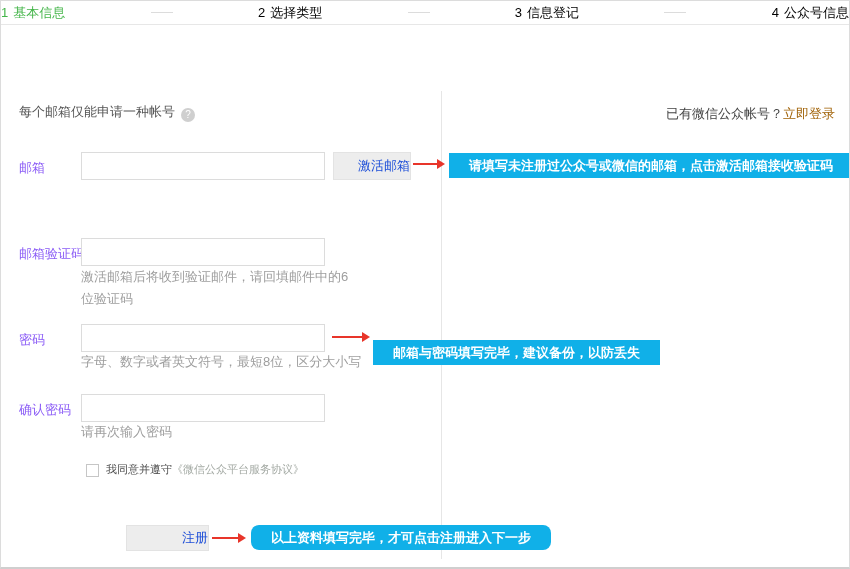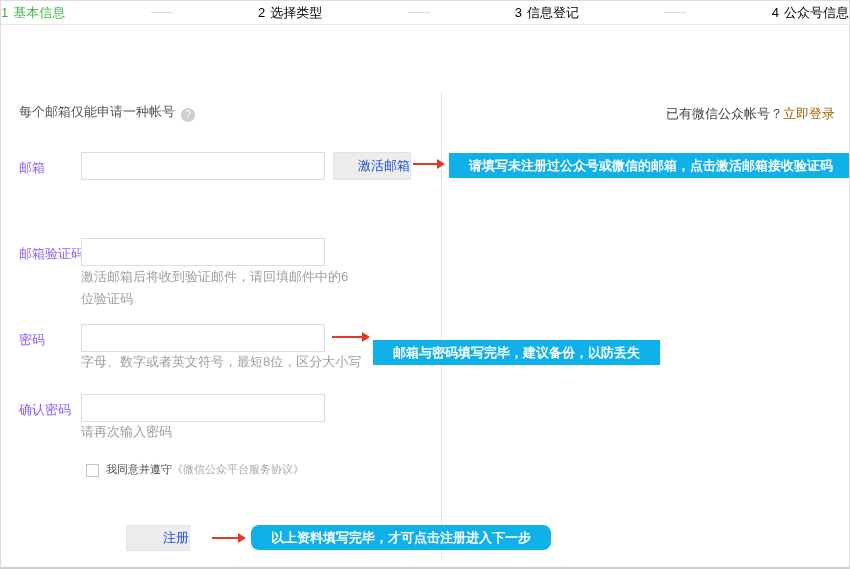--- a/index.html
+++ b/index.html
@@ -38,21 +38,21 @@
     border:1px solid #dcdcdc; background:#fff; padding:0 8px;
     font-size:13px; color:#333; outline:none;
   }
   .hint { position:absolute; left:80px; width:272px; font-size:13px; color:#9e9e9e; line-height:22px; }
   .gray-btn {
     position:absolute; height:28px; background:#ededed; border:1px solid #e3e3e3;
     color:#1d4ed8; font-size:13px; text-align:right; cursor:pointer;
     font-family:inherit;
   }
   #activate-btn { left:332px; top:151px; width:78px; }
-  #register-btn { left:125px; top:524px; width:64px; height:26px; }
+  #register-btn { left:125px; top:524px; width:83px; height:26px; }
   
   .callout {
     position:absolute; height:25px; line-height:25px; padding:0 20px;
     background:#10b0e8; color:#fff; font-size:13px; font-weight:bold;
     white-space:nowrap; z-index:3;
   }
   
   .arrow { position:absolute; display:flex; align-items:center; z-index:4; }
   .arrow-shaft { height:2px; background:#e8352a; }
   .arrow-head {

